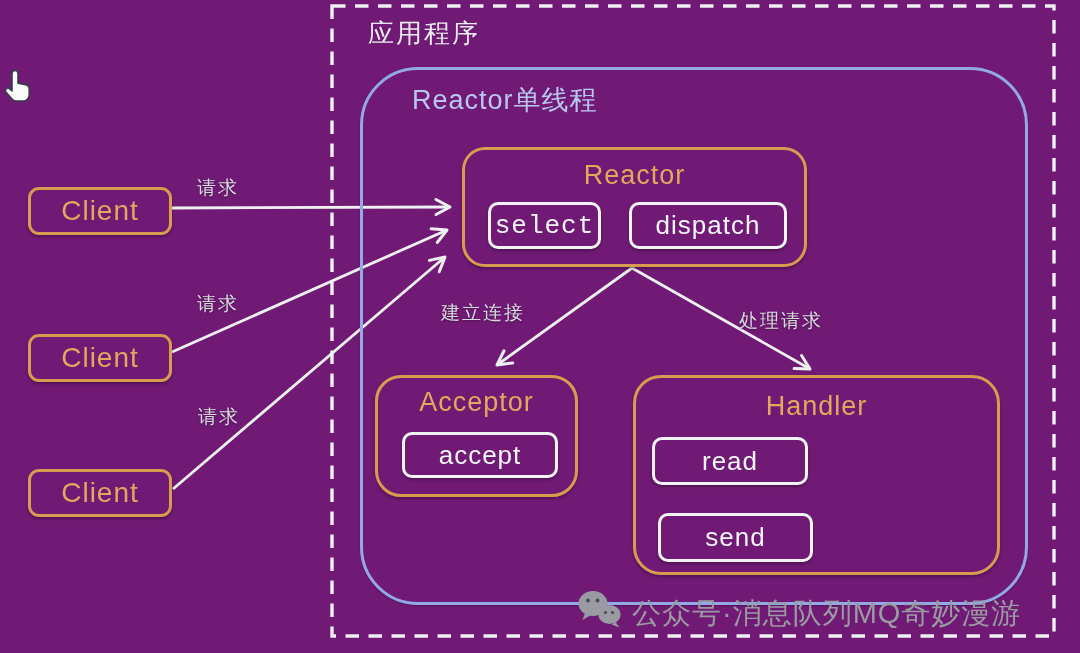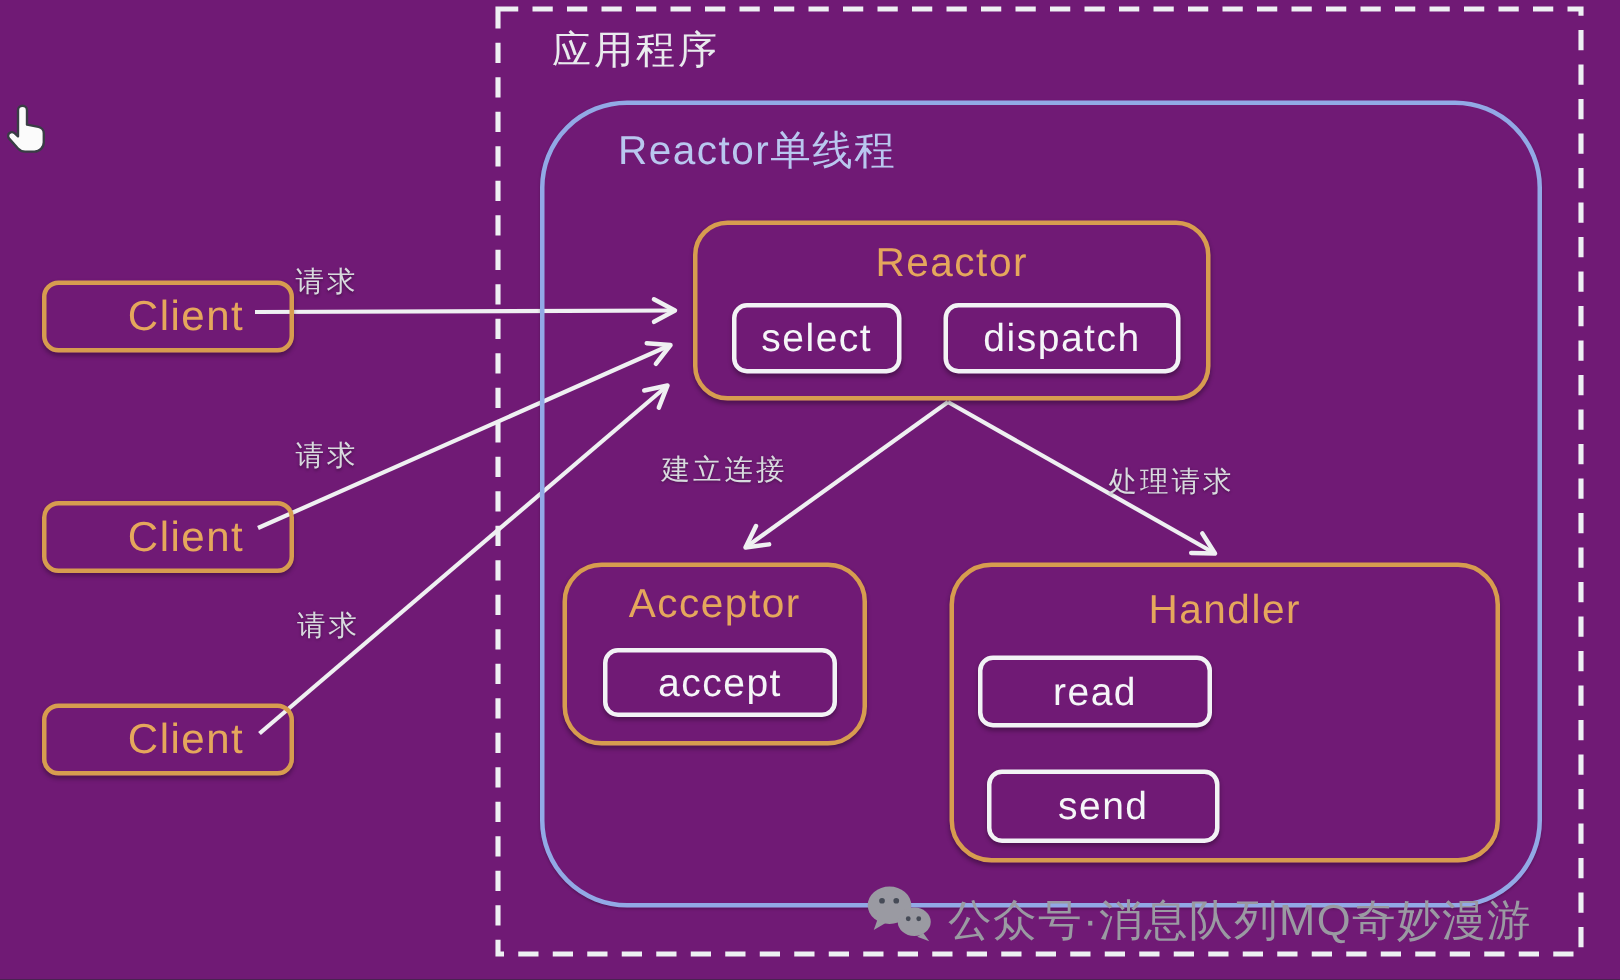--- a/index.html
+++ b/index.html
@@ -46,21 +46,20 @@
     box-shadow:0 2px 3px rgba(0,0,0,.30);
   }
 
   
   .client{
     position:absolute;left:28px;width:138px;height:42px;
     border:3px solid #d79c4f;border-radius:11px;
     display:flex;align-items:center;justify-content:center;
     color:#e5a75c;font-size:28px;font-weight:500;letter-spacing:1px;
     box-shadow:0 2px 3px rgba(0,0,0,.30);
-    padding-left:24px;
   }
   .client-1{top:187px;}
   .client-2{top:334px;}
   .client-3{top:469px;}
 
   .edge-label{
     position:absolute;color:#d8dade;font-size:19px;letter-spacing:2px;font-weight:400;
     text-shadow:0 1px 2px rgba(0,0,0,.35);
   }
 
@@ -96,21 +95,21 @@
     <line x1="632" y1="268" x2="810" y2="369" stroke="#eff0f2" stroke-width="2.8" marker-end="url(#arrowV)"></line>
   </svg>
 
   <div class="app-label">应用程序</div>
 
   <div class="group-box"></div>
   <div class="group-label">Reactor单线程</div>
 
   <div class="node node-reactor">
     <div class="node-title" style="top:10px;">Reactor</div>
-    <div class="pill" style="left:23px;top:52px;width:107px;height:41px;">select</div>
+    <div class="pill" style="left:23px;top:52px;width:107px;height:41px;font-family:Liberation Mono, monospace;">select</div>
     <div class="pill" style="left:164px;top:52px;width:152px;height:41px;">dispatch</div>
   </div>
 
   <div class="node node-acceptor">
     <div class="node-title" style="top:9px;">Acceptor</div>
     <div class="pill" style="left:24px;top:54px;width:150px;height:40px;">accept</div>
   </div>
 
   <div class="node node-handler">
     <div class="node-title" style="top:13px;">Handler</div>

